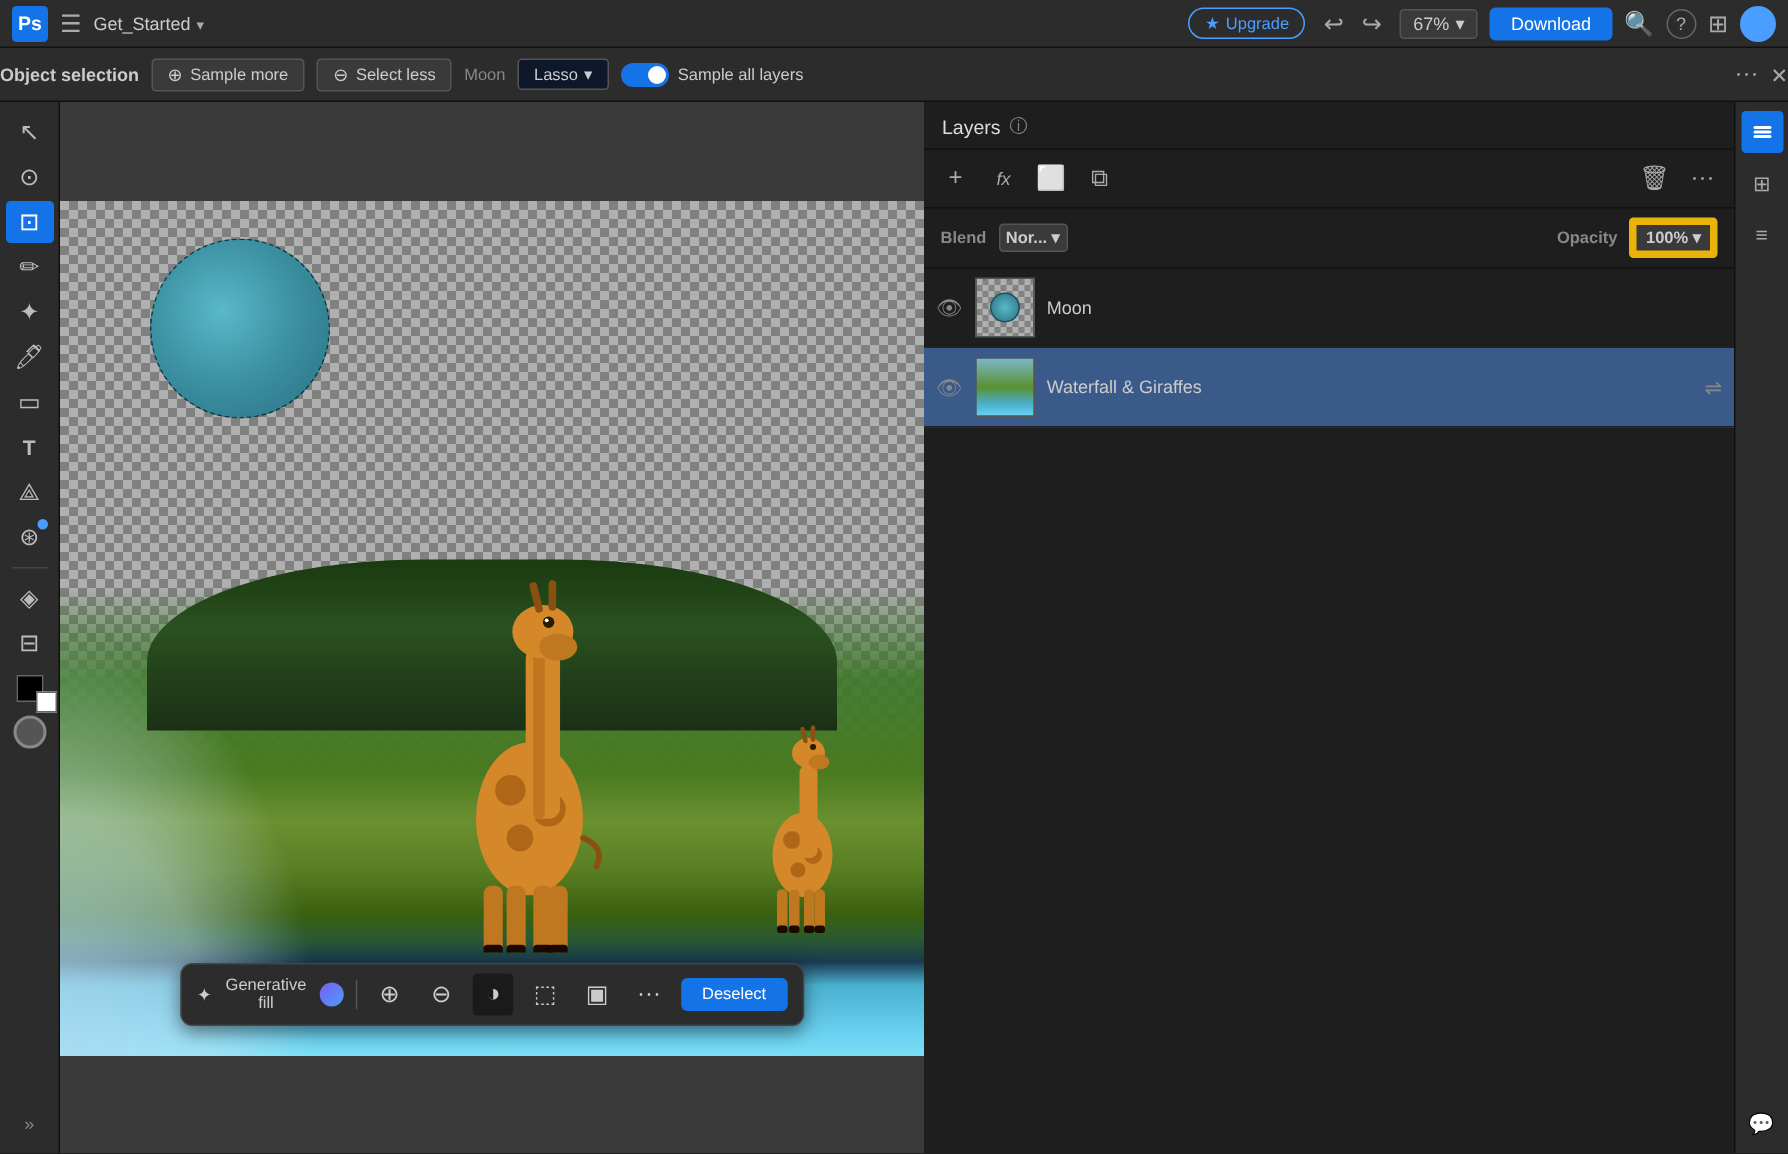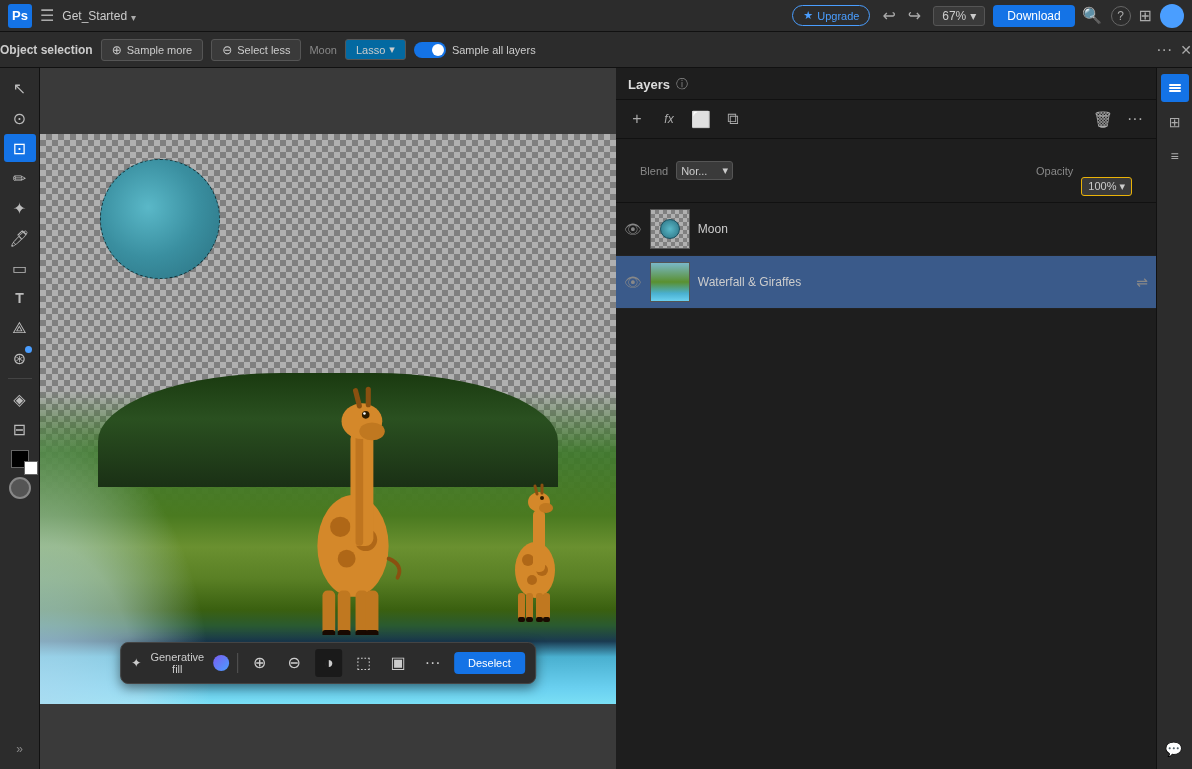--- a/index.html
+++ b/index.html
@@ -21,21 +21,21 @@
     .top-icons { display: flex; gap: 8px; align-items: center; }
     .top-icons span { color: #aaa; font-size: 16px; cursor: pointer; }
     .avatar { width: 24px; height: 24px; border-radius: 50%; background: #4a9eff; display: flex; align-items: center; justify-content: center; color: #fff; font-size: 11px; }
 
     
     .toolbar-bar { height: 36px; background: #2c2c2c; display: flex; align-items: center; padding: 0 0; gap: 8px; border-bottom: 1px solid #111; flex-shrink: 0; }
     .tool-label { color: #ccc; font-size: 12px; font-weight: 600; }
     .tool-btn { background: #3a3a3a; border: 1px solid #555; color: #ccc; border-radius: 3px; padding: 3px 10px; font-size: 11px; cursor: pointer; display: flex; align-items: center; gap: 5px; }
     .tool-btn .icon-small { font-size: 12px; }
     .mode-label { color: #888; font-size: 11px; }
-    .lasso-select { background: #0369a1; border: 1px solid #555; color: #ccc; border-radius: 3px; padding: 3px 10px; font-size: 11px; cursor: pointer; display: flex; align-items: center; gap: 4px; }
+    .lasso-select { background: #0f172a; border: 1px solid #555; color: #ccc; border-radius: 3px; padding: 3px 10px; font-size: 11px; cursor: pointer; display: flex; align-items: center; gap: 4px; }
     .toggle-wrap { display: flex; align-items: center; gap: 6px; font-size: 11px; color: #ccc; }
     .toggle { width: 32px; height: 16px; background: #1473e6; border-radius: 8px; position: relative; cursor: pointer; flex-shrink: 0; }
     .toggle::after { content: ''; position: absolute; width: 12px; height: 12px; background: #fff; border-radius: 50%; top: 2px; right: 2px; }
     .toolbar-bar-spacer { flex: 1; }
     .ellipsis-btn { background: none; border: none; color: #aaa; font-size: 16px; cursor: pointer; }
     .close-toolbar { background: none; border: none; color: #aaa; font-size: 14px; cursor: pointer; }
 
     
     .main-area { display: flex; flex: 1; overflow: hidden; }
 
@@ -119,30 +119,30 @@
     .bt-divider { width: 1px; height: 20px; background: #555; }
     .bt-icon { background: none; border: none; color: #ccc; font-size: 16px; cursor: pointer; width: 28px; height: 28px; display: flex; align-items: center; justify-content: center; border-radius: 3px; }
     .bt-icon.dark-bg { background: #1a1a1a; }
     .deselect-btn { background: #1473e6; color: #fff; border: none; border-radius: 4px; padding: 5px 14px; font-size: 11px; cursor: pointer; }
     .right-panel-icons { width: 36px; background: #2c2c2c; display: flex; flex-direction: column; align-items: center; padding: 6px 0; gap: 6px; border-left: 1px solid #111; }
     .right-panel-main { flex: 1; display: flex; flex-direction: column; }
     .right-panel-wrapper { display: flex; flex: 1; overflow: hidden; }
     .panel-top-icon { width: 28px; height: 28px; display: flex; align-items: center; justify-content: center; color: #aaa; font-size: 14px; cursor: pointer; border-radius: 3px; }
     .panel-top-icon.active { color: #fff; background: #1473e6; }
     .layers-header { padding: 8px 12px 6px; display: flex; align-items: center; gap: 6px; border-bottom: 1px solid #111; }
-    .layers-title { font-size: 13px; font-weight: 700; color: #ddd; }
+    .layers-title { font-size: 13px; font-weight: 400; color: #ddd; }
     .layers-info-icon { color: #888; font-size: 12px; cursor: pointer; }
     .layers-toolbar { padding: 6px 8px; display: flex; align-items: center; gap: 6px; border-bottom: 1px solid #111; }
     .layer-tool-btn { background: none; border: none; color: #aaa; font-size: 16px; cursor: pointer; width: 26px; height: 26px; display: flex; align-items: center; justify-content: center; border-radius: 3px; }
     .layers-toolbar-spacer { flex: 1; }
-    .blend-row { padding: 6px 24px; display: flex; align-items: center; gap: 8px; border-bottom: 1px solid #111; }
+    .blend-row { padding: 6px 11px; display: flex; align-items: center; gap: 8px; border-bottom: 1px solid #111; font-weight: bold; }
     .blend-label { color: #888; font-size: 11px; }
-    .blend-select { background: #3a3a3a; border: 1px solid #555; color: #ccc; border-radius: 3px; padding: 2px 4px; font-size: 11px; display: flex; align-items: center; gap: 15px; cursor: pointer; }
+    .blend-select { background: #3a3a3a; border: 1px solid #555; color: #ccc; border-radius: 3px; padding: 2px 4px; font-size: 11px; display: flex; align-items: center; gap: 3px; cursor: pointer; }
     .opacity-label { color: #888; font-size: 11px; margin-left: auto; }
-    .opacity-select { background: #3a3a3a; border: 1px solid #eab308; color: #ccc; border-radius: 3px; padding: 2px 6px; font-size: 11px; display: flex; align-items: flex-start; gap: 3px; cursor: pointer; margin-top: 32px; }
+    .opacity-select { background: #3a3a3a; border: 5px solid #eab308; color: #ccc; border-radius: 3px; padding: 2px 6px; font-size: 11px; display: flex; align-items: flex-end; gap: 3px; cursor: pointer; }
 
     
     .layer-item { display: flex; align-items: center; padding: 6px 8px; gap: 8px; cursor: pointer; border-bottom: 1px solid #222; }
     .layer-item.active { background: #3a5a8a; }
     .layer-visibility { color: #888; font-size: 14px; cursor: pointer; }
     .layer-thumb { width: 40px; height: 40px; border: 1px solid #555; flex-shrink: 0; overflow: hidden; position: relative; }
     .layer-thumb-moon { width: 100%; height: 100%; background-image: linear-gradient(45deg, #808080 25%, transparent 25%), linear-gradient(-45deg, #808080 25%, transparent 25%), linear-gradient(45deg, transparent 75%, #808080 75%), linear-gradient(-45deg, transparent 75%, #808080 75%); background-size: 8px 8px; background-position: 0 0, 0 4px, 4px -4px, -4px 0px; background-color: #b0b0b0; display: flex; align-items: center; justify-content: center; }
     .layer-thumb-moon-circle { width: 20px; height: 20px; border-radius: 50%; background: radial-gradient(circle, #5ab8c8, #2a7080); border: 1px solid #1a5060; }
     .layer-thumb-scene { width: 100%; height: 100%; background: linear-gradient(180deg, #7ab8c8 0%, #5a9030 50%, #4ab0d0 80%, #6ad0f0 100%); }
     .layer-name { color: #ccc; font-size: 12px; flex: 1; }

